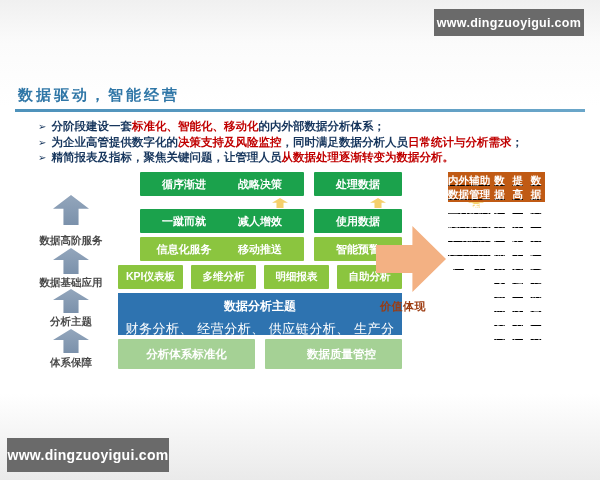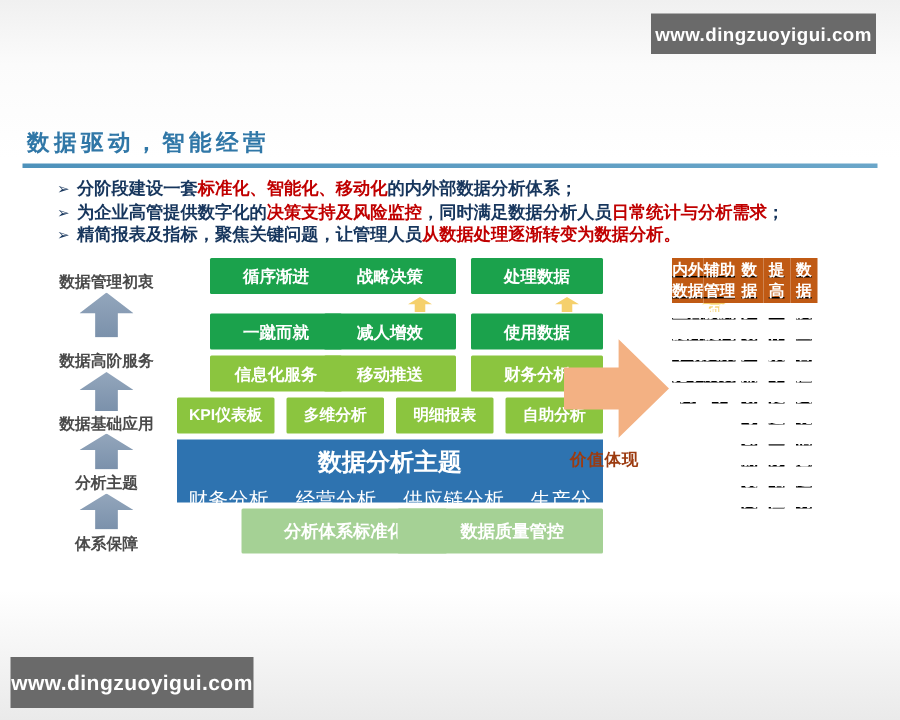--- a/index.html
+++ b/index.html
@@ -61,33 +61,33 @@
   .g-mid  { background:#8bc53f; }
   .g-light{ background:#a5d195; }
 
   .r1 { top:172px; height:24px; }
   .r2 { top:209px; height:24px; }
   .r3 { top:237px; height:24px; }
   .r4 { top:265px; height:24px; font-size:10.5px; }
   .r6 { top:339px; height:30px; font-size:11.5px; }
   .c3-0{left:0;width:88px;margin-left:22px;} .c3-1{left:98px;width:88px;} .c3-2{left:196px;width:88px;}
   .c4-0{left:0;width:65px;} .c4-1{left:73px;width:65px;} .c4-2{left:146px;width:65px;} .c4-3{left:219px;width:65px;}
-  .c2-0{left:0;width:137px;margin-left:43px;} .c2-1{left:147px;width:137px;padding-left:16px;}
+  .c2-0{left:0;width:137px;} .c2-1{left:147px;width:137px;padding-left:16px;}
 
   .mini-arrow {
     position:absolute; top:198px; width:16px; height:10px; background:#f5d06c;
     clip-path:polygon(50% 0,100% 48%,72% 48%,72% 100%,28% 100%,28% 48%,0 48%);
   }
   .ma-0{left:154px;} .ma-1{left:252px;} .ma-2{left:350px;}
 
   .blue-panel {
     position:absolute; left:0; top:293px; width:284px; height:42px;
     background:#2e73b0; color:#fff; text-align:center;
   }
-  .blue-panel .bp-title { font-size:16px; font-weight:bold; margin-top:5px; }
+  .blue-panel .bp-title { font-size:12px; font-weight:bold; margin-top:5px; }
   .blue-panel .bp-sub   { font-size:13px; margin-top:5px; letter-spacing:0.5px; }
 
   
   .value-arrow {
     position:absolute; left:376px; top:224px; width:70px; height:70px;
     background:#f3b183;
     clip-path:polygon(0 30%,52% 30%,52% 3%,100% 50%,52% 97%,52% 70%,0 70%);
   }
   .value-arrow-label {
     position:absolute; left:376px; top:251px; width:54px; text-align:center;
@@ -119,21 +119,20 @@
     </div>
     <div class="bullet">
       <span class="marker">➢</span><span>为企业高管提供数字化的</span><span class="red">决策支持及风险监控</span><span>，同时满足数据分析人员</span><span class="red">日常统计与分析需求</span><span>；</span>
     </div>
     <div class="bullet">
       <span class="marker">➢</span><span>精简报表及指标，聚焦关键问题，让管理人员</span><span class="red">从数据处理逐渐转变为数据分析。</span>
     </div>
   </div>
 
   <div class="ladder">
-    <div class="lad-label l1">数据管理初衷</div>
     <div class="lad-arrow a1"></div>
     <div class="lad-label l2">数据高阶服务</div>
     <div class="lad-arrow a2"></div>
     <div class="lad-label l3">数据基础应用</div>
     <div class="lad-arrow a3"></div>
     <div class="lad-label l4">分析主题</div>
     <div class="lad-arrow a4"></div>
     <div class="lad-label l5">体系保障</div>
   </div>
 
@@ -145,21 +144,21 @@
     <div class="mini-arrow ma-0"></div>
     <div class="mini-arrow ma-1"></div>
     <div class="mini-arrow ma-2"></div>
 
     <div class="rowbox g-dark r2 c3-0">一蹴而就</div>
     <div class="rowbox g-dark r2 c3-1">减人增效</div>
     <div class="rowbox g-dark r2 c3-2">使用数据</div>
 
     <div class="rowbox g-mid r3 c3-0">信息化服务</div>
     <div class="rowbox g-mid r3 c3-1">移动推送</div>
-    <div class="rowbox g-mid r3 c3-2">财务分析</div>
+    <div class="rowbox g-mid r3 c3-2">智能预警</div>
 
     <div class="rowbox g-mid r4 c4-0">KPI仪表板</div>
     <div class="rowbox g-mid r4 c4-1">多维分析</div>
     <div class="rowbox g-mid r4 c4-2">明细报表</div>
     <div class="rowbox g-mid r4 c4-3">自助分析</div>
 
     <div class="blue-panel">
       <div class="bp-title">数据分析主题</div>
       <div class="bp-sub">财务分析、 经营分析、 供应链分析、 生产分析、 ……</div>
     </div>

